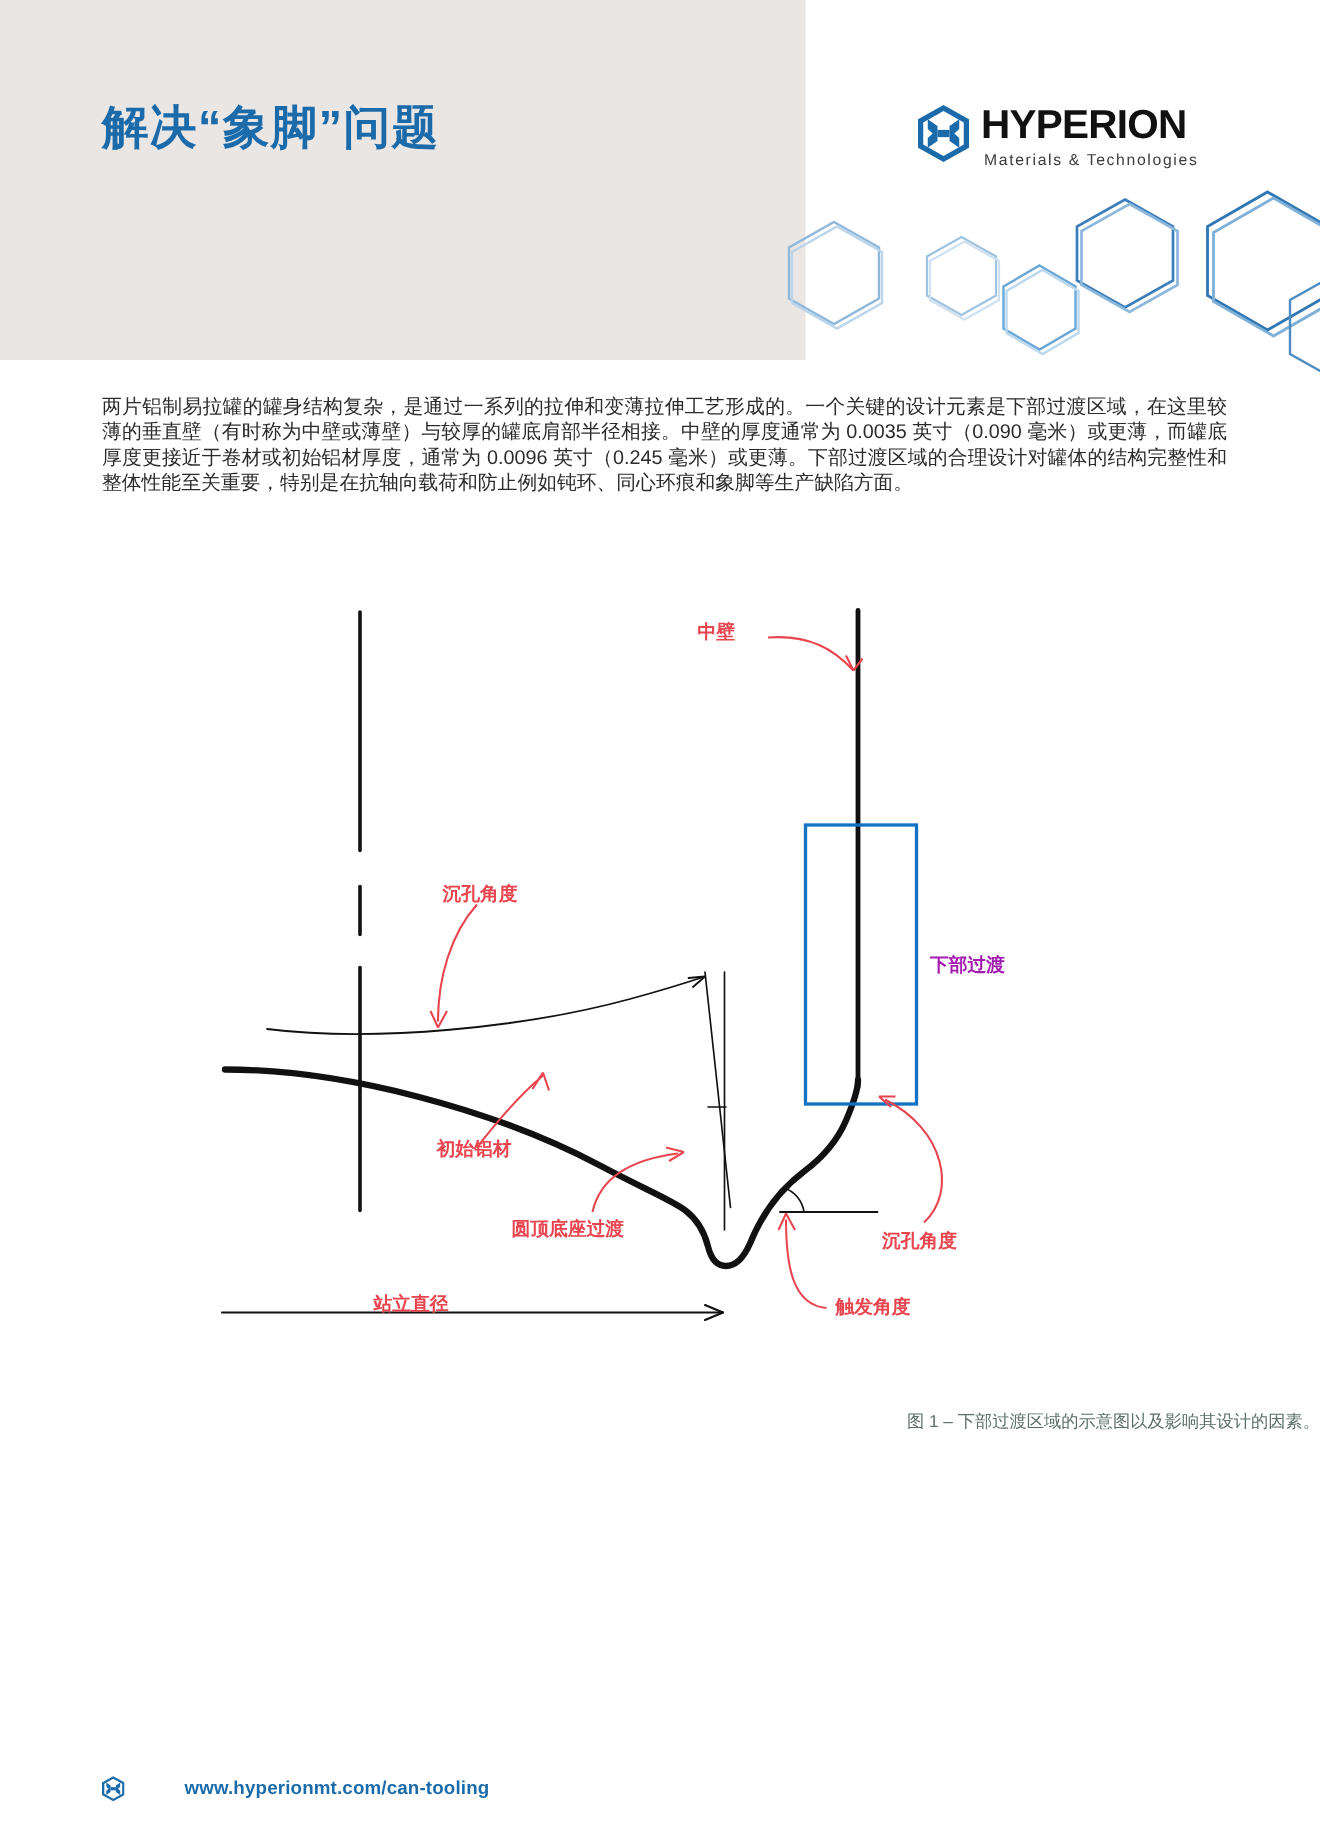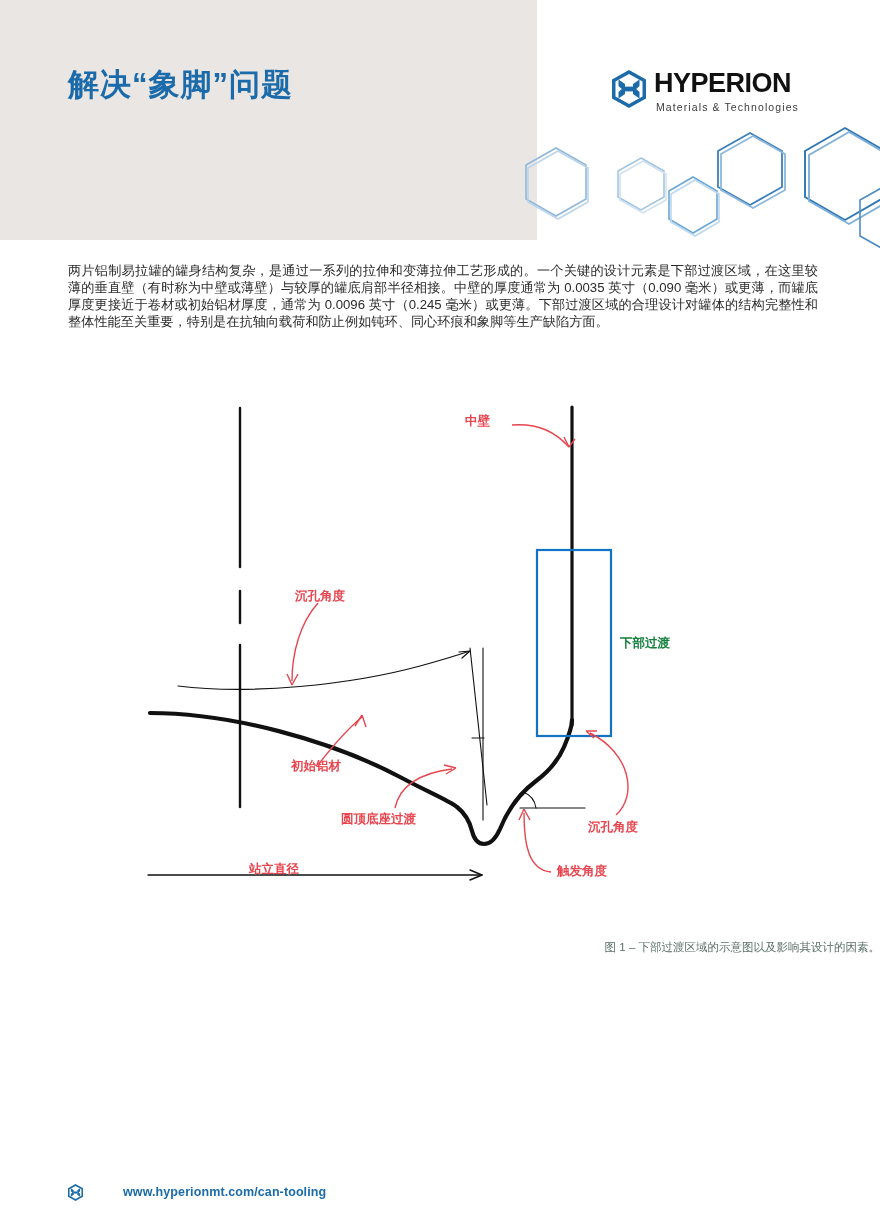--- a/index.html
+++ b/index.html
@@ -130,21 +130,21 @@
     margin-left: 32px;
   }
 
   .diag-label {
     position: absolute;
     font-size: 12.5px;
     font-weight: 700;
     white-space: nowrap;
   }
   .label-red { color: #e8454f; }
-  .label-blue { color: #15803d; font-family: Liberation Serif, serif; }
+  .label-blue { color: #a21caf; font-family: Liberation Serif, serif; }
 </style>
 </head>
 <body>
 
 <div class="header">
 
   <div class="header-grey-panel"></div>
 
   <div class="page-title">解决“象脚”问题</div>
 

